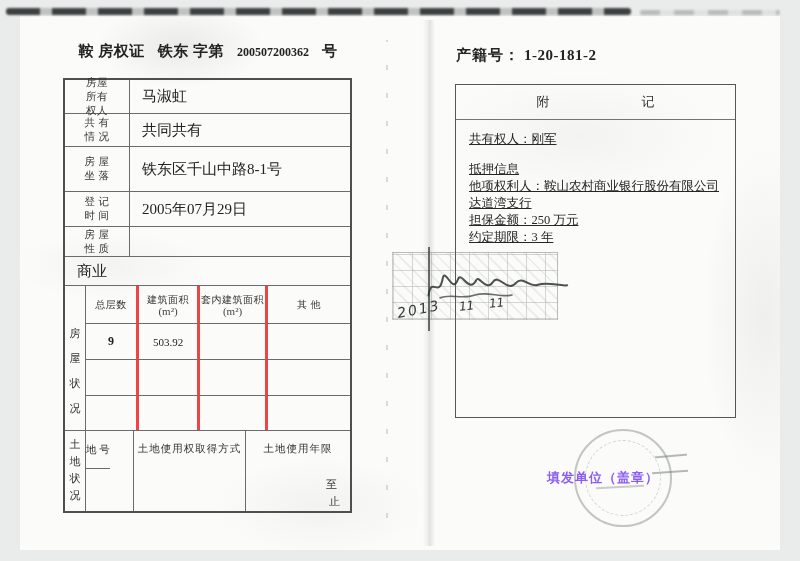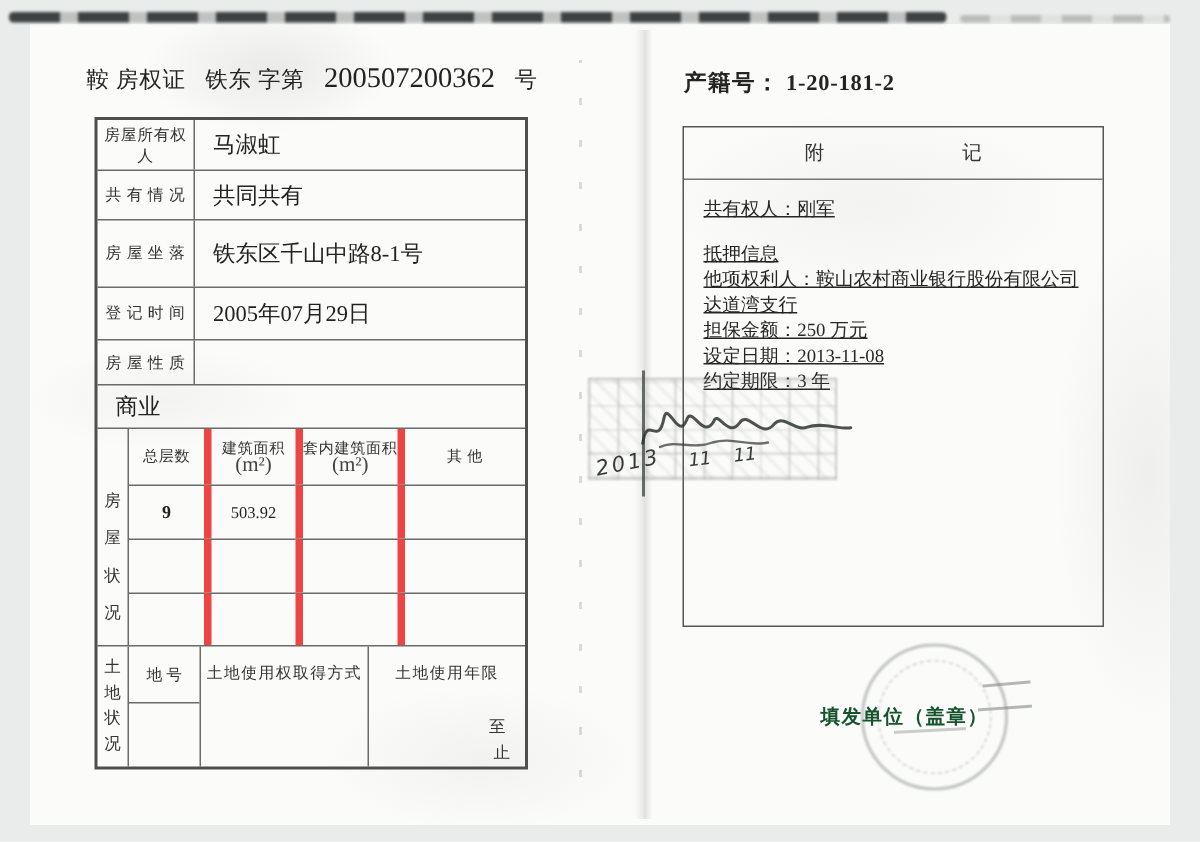--- a/index.html
+++ b/index.html
@@ -34,62 +34,62 @@
   }
   .left-dashes{
     position:absolute;left:386px;top:40px;width:2px;height:478px;opacity:.65;
     background:repeating-linear-gradient(0deg, rgba(100,106,106,0.35) 0 5px, transparent 5px 28px);
   }
 
   
   .cert-title{
     position:absolute;left:63px;top:42px;width:290px;
     display:flex;justify-content:center;align-items:baseline;gap:13px;
-    font-size:15px;font-weight:normal;color:#232323;letter-spacing:.5px;white-space:nowrap;
-  }
-  .cert-title .serial-number{font-size:19px;letter-spacing:0;}
+    font-size:15px;font-weight:bold;color:#232323;letter-spacing:.5px;white-space:nowrap;
+  }
+  .cert-title .serial-number{font-size:12px;letter-spacing:0;}
   .cert-table{
     position:absolute;left:63px;top:78px;width:289px;height:435px;
     border:2px solid #4f4f4f;box-sizing:border-box;
     display:flex;flex-direction:column;color:#2d2d2d;
   }
   .info-row{display:flex;box-sizing:border-box;border-bottom:1px solid #6b6b6b;}
   .info-label{
     width:65px;flex:0 0 65px;border-right:1px solid #6b6b6b;box-sizing:border-box;
     display:flex;align-items:center;justify-content:center;text-align:center;
-    font-size:10.5px;letter-spacing:.5px;padding:0 2px;color:#333;
+    font-size:10.5px;letter-spacing:.5px;padding:0 18px;color:#333;
   }
   .info-value{flex:1;display:flex;align-items:center;padding-left:12px;font-size:15px;color:#222;}
   .h34{height:34px}.h33{height:33px}.h45{height:45px}.h35{height:35px}.h30{height:30px}.h29{height:29px}
 
   .section{display:flex;box-sizing:border-box;}
   .house-section{height:145px;border-bottom:1px solid #6b6b6b;}
   .land-section{flex:1;}
   .side-strip{
     width:21px;flex:0 0 21px;border-right:1px solid #6b6b6b;box-sizing:border-box;
     display:flex;flex-direction:column;align-items:center;justify-content:space-between;
     font-size:11px;color:#333;
   }
   .house-strip{padding:40px 0 14px;}
   .land-strip{padding:6px 0 8px;}
   .house-grid{
     flex:1;display:grid;
     grid-template-columns:50px 61px 68px 1fr;
     grid-template-rows:37px 36px 36px 1fr;
   }
   .hcell{box-sizing:border-box;display:flex;flex-direction:column;align-items:center;justify-content:center;}
-  .hcell.bl{border-left:5px solid #ef4444;}
+  .hcell.bl{border-left:3px solid #ef4444;}
   .hcell.bt{border-top:1px solid #6b6b6b;}
   .hcell .hdr{font-size:10px;letter-spacing:.5px;text-align:left;line-height:12px;color:#333;}
-  .hcell .unit{font-size:14px;color:#444;line-height:10px;}
+  .hcell .unit{font-size:11px;color:#444;line-height:10px;}
   .hcell .val{font-size:11px;color:#222;}
   .val-floors{font-size:12px !important;font-weight:bold;}
 
   .land-grid{flex:1;display:grid;grid-template-columns:47px 112px 1fr;}
-  .parcel-col{display:flex;flex-direction:column;box-sizing:border-box;}
+  .parcel-col{display:flex;flex-direction:row;box-sizing:border-box;}
   .parcel-header{
     height:38px;border-bottom:1px solid #6b6b6b;box-sizing:border-box;
     display:flex;align-items:center;justify-content:center;font-size:10.5px;color:#333;
   }
   .parcel-empty{flex:1;}
   .acq-col,.tenure-col{
     border-left:1px solid #6b6b6b;box-sizing:border-box;position:relative;
     font-size:10.5px;text-align:center;padding-top:11px;letter-spacing:1px;color:#333;
   }
   .tenure-from{position:absolute;right:13px;top:46px;font-size:11px;letter-spacing:0;}
@@ -136,21 +136,21 @@
   .circle-stamp::before{
     content:"";position:absolute;inset:9px;border-radius:50%;
     border:1px dashed rgba(135,143,141,0.38);
   }
   .stamp-dash{position:absolute;height:2px;background:rgba(120,128,126,0.55);z-index:3;filter:blur(.4px);}
   .stamp-dash-1{left:655px;top:455px;width:32px;transform:rotate(-5deg);}
   .stamp-dash-2{left:652px;top:471px;width:36px;transform:rotate(-4deg);}
   .stamp-dash-3{left:596px;top:486px;width:48px;transform:rotate(-3deg);opacity:.7;}
   .issuer{
     position:absolute;left:547px;top:469px;z-index:5;
-    font-size:13px;font-weight:bold;letter-spacing:1px;color:#14532d;white-space:nowrap;
+    font-size:13px;font-weight:bold;letter-spacing:1px;color:#8b5cf6;white-space:nowrap;
   }
 </style>
 </head>
 <body>
 
 <div class="paper"></div>
 <div class="top-streak"></div>
 <div class="top-streak-2"></div>
 <div class="fold-shadow"></div>
 <div class="left-dashes"></div>
@@ -271,21 +271,20 @@
   <div class="notes-header">
     <span>附</span>
     <span>记</span>
   </div>
   <div class="notes-body">
     <div>共有权人：刚军</div>
     <div class="mortgage-block">
       <div>抵押信息</div>
       <div>他项权利人：鞍山农村商业银行股份有限公司达道湾支行</div>
       <div>担保金额：250 万元</div>
-      <div>设定日期：2013-11-08</div>
       <div>约定期限：3 年</div>
     </div>
   </div>
 </div>
 
 <div class="rect-stamp"></div>
 <div class="fold-line"></div>
 
 <svg class="signature-svg" viewBox="0 0 150 48">
   <path d="M8,32 C12,12 18,36 23,16 C26,4 32,32 38,18 C42,8 48,32 56,20 C59,12 65,32 73,22 C79,13 87,34 96,24 C103,17 110,30 118,27 C128,24 140,30 147,29" fill="none" stroke="#2e3434" stroke-width="2" stroke-linecap="round" opacity="0.85" transform="rotate(-3 75 24)"></path>

